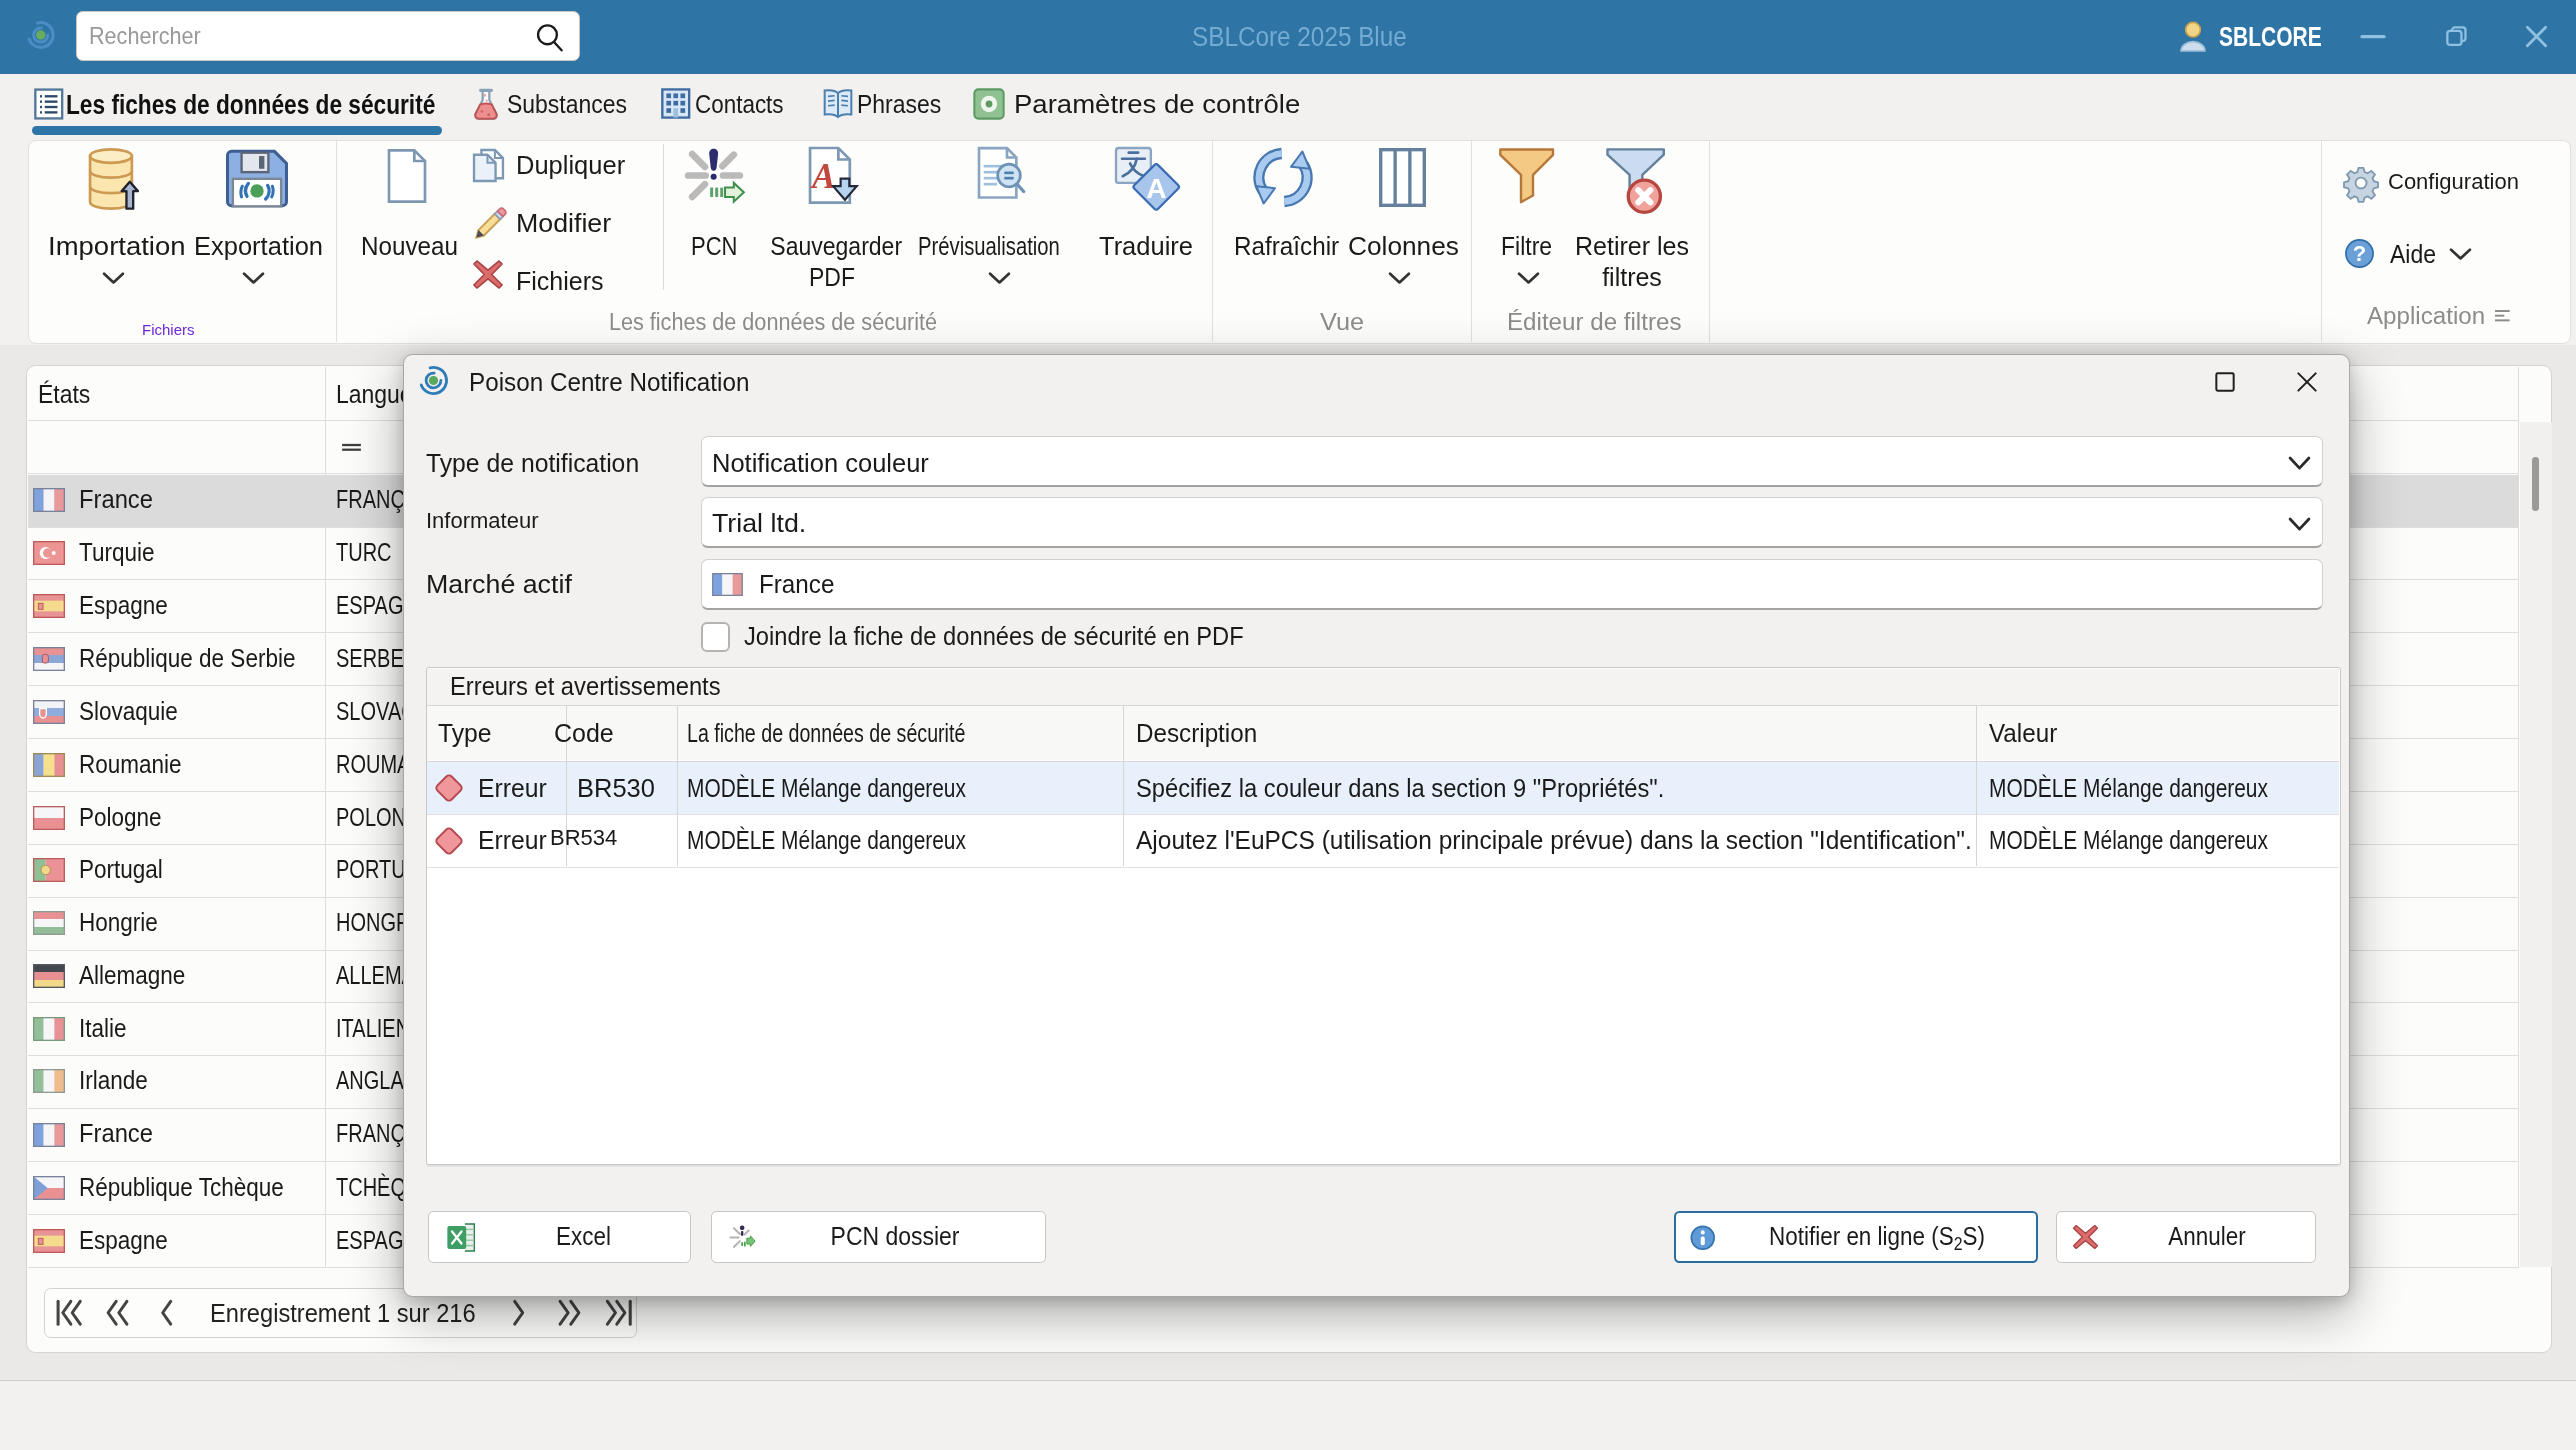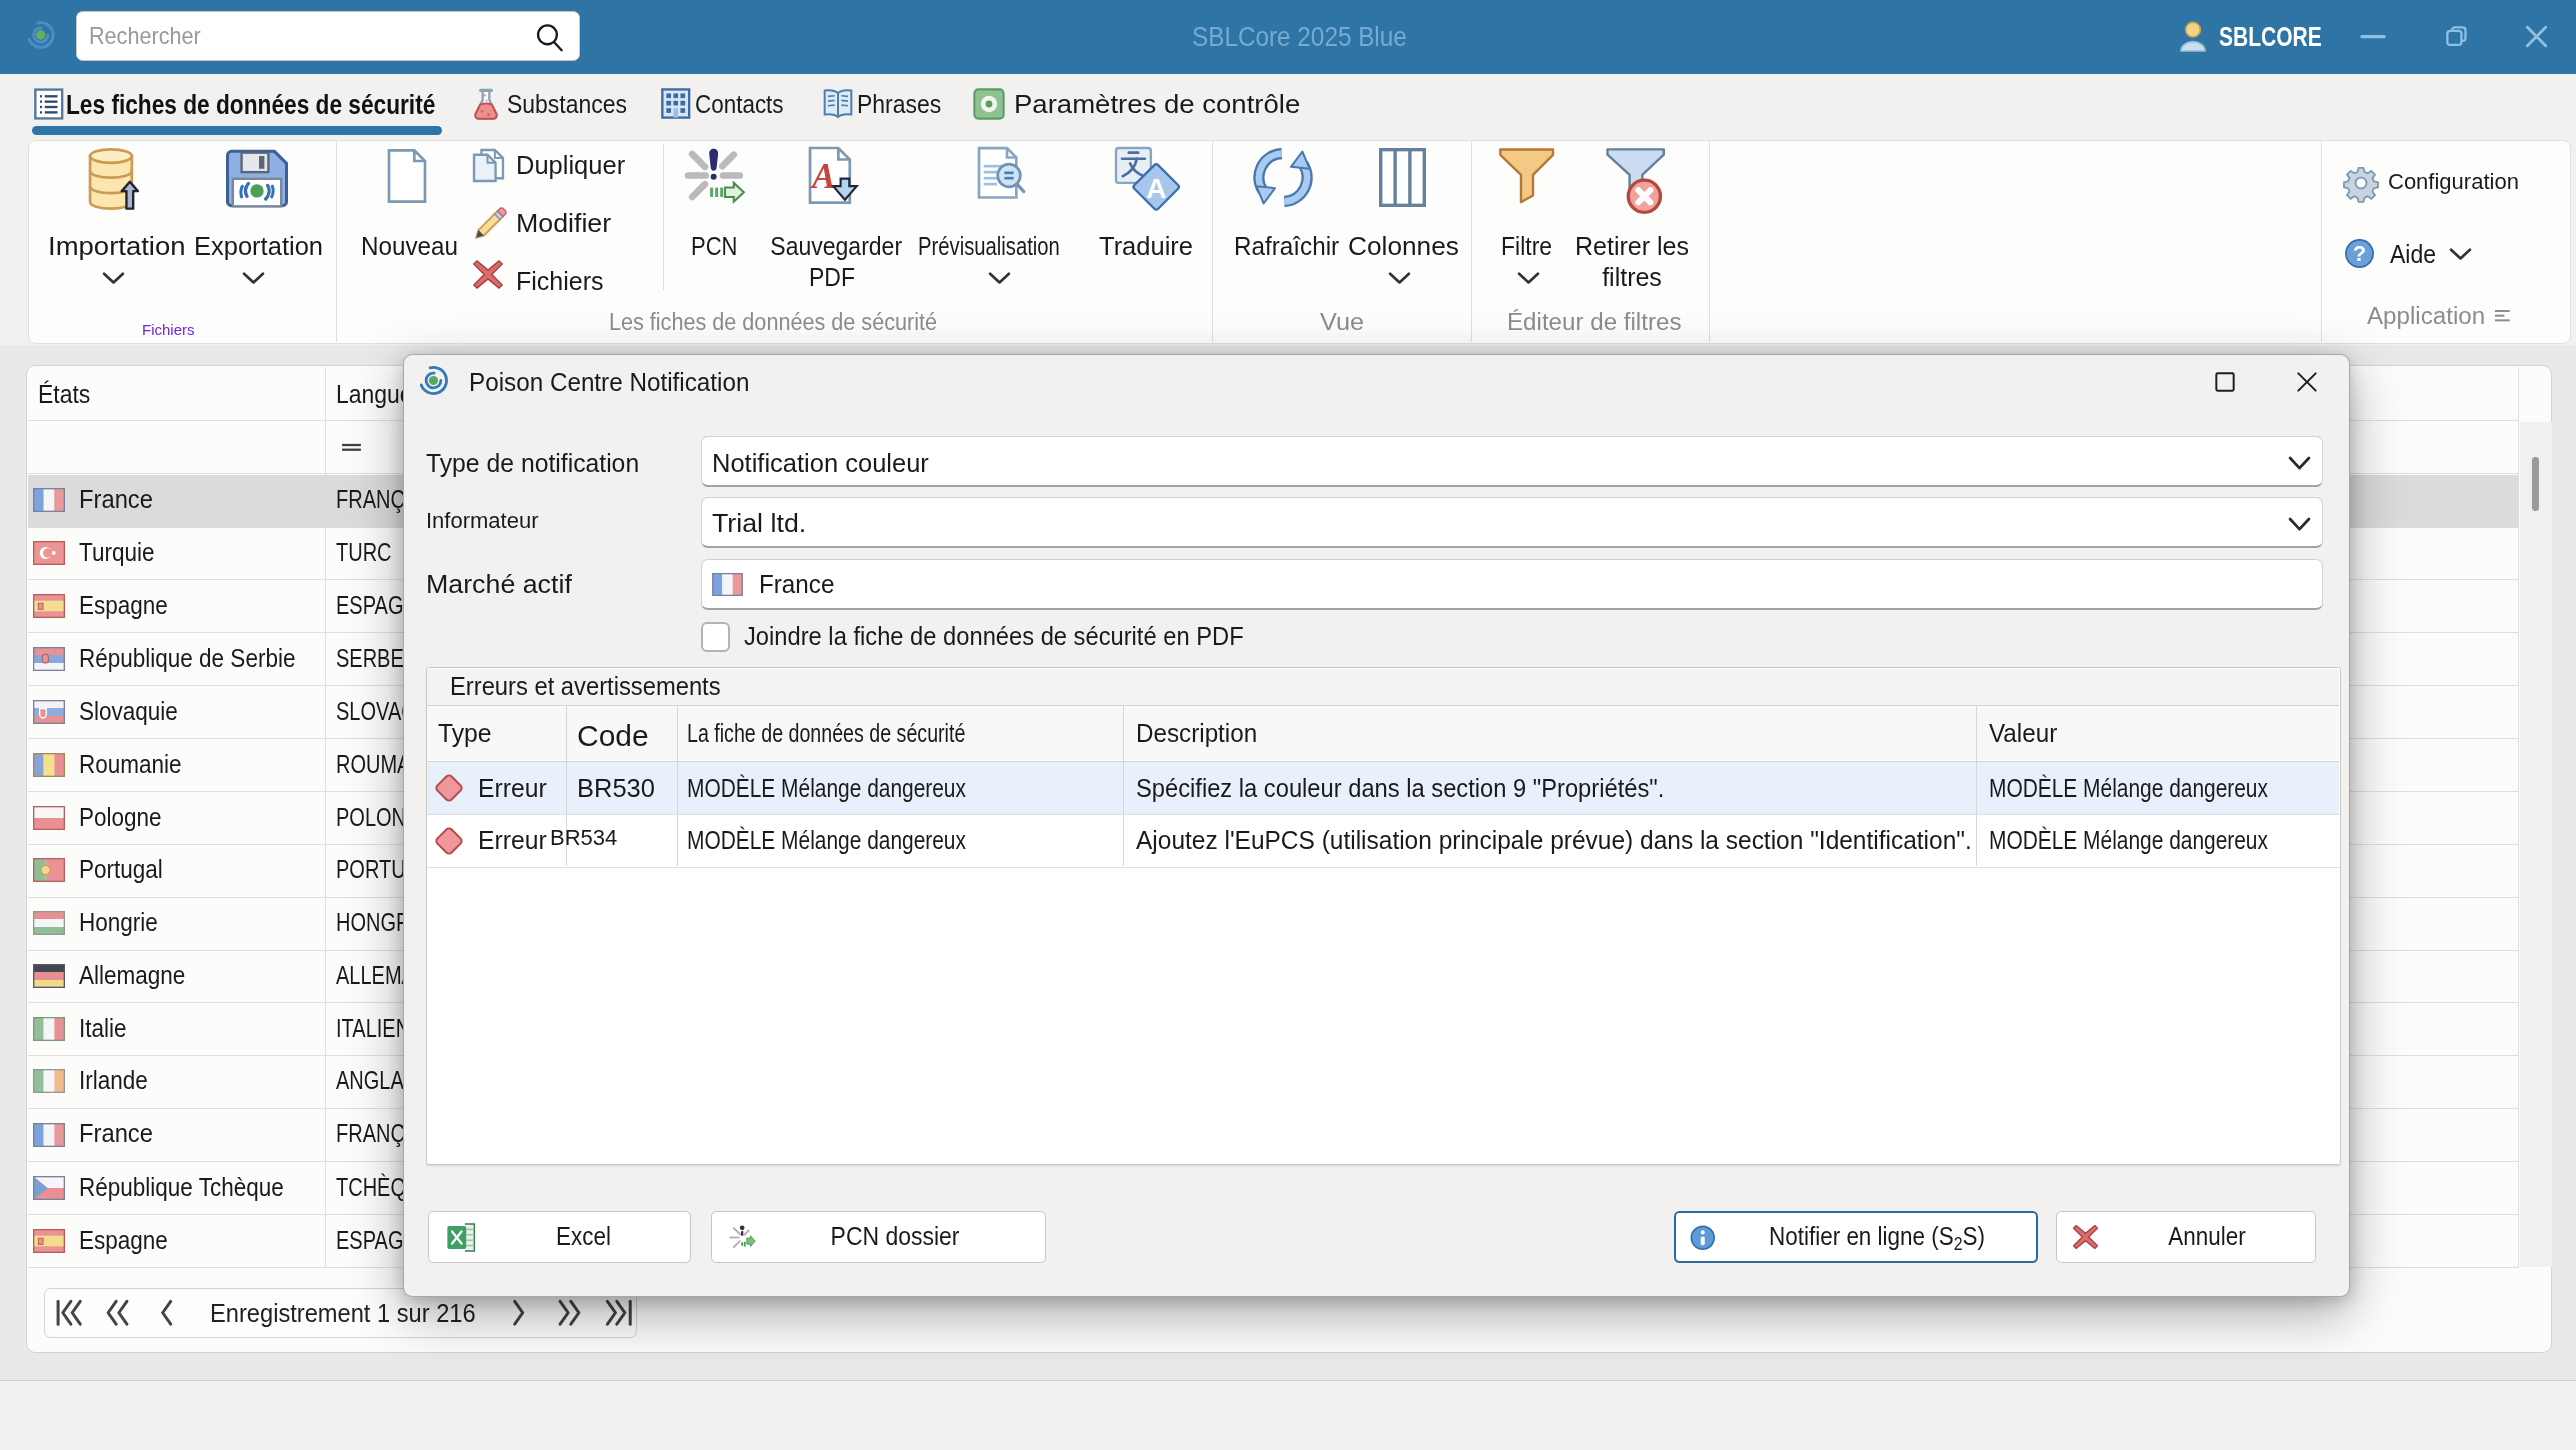--- a/index.html
+++ b/index.html
@@ -518,21 +518,21 @@
 <div class="a" style="left:427px;top:706px;width:1912px;height:54px;background:#f8f8f7"></div>
 <div class="a" style="left:427px;top:761px;width:1912px;height:1.3px;background:#d8d6d4"></div>
 <div class="a" style="left:427px;top:762px;width:1912px;height:52px;background:#e8f1fb"></div>
 <div class="a" style="left:427px;top:814px;width:1912px;height:1.3px;background:#e2e0de"></div>
 <div class="a" style="left:427px;top:867px;width:1912px;height:1.3px;background:#e2e0de"></div>
 <div class="a" style="left:566px;top:706px;width:1.3px;height:160px;background:#d8d6d4"></div>
 <div class="a" style="left:677px;top:706px;width:1.3px;height:160px;background:#d8d6d4"></div>
 <div class="a" style="left:1123px;top:706px;width:1.3px;height:160px;background:#d8d6d4"></div>
 <div class="a" style="left:1976px;top:706px;width:1.3px;height:160px;background:#d8d6d4"></div>
 <div class="t" style="left:438px;top:718px;font-size:25.5px;transform:scaleX(.97)">Type</div>
-<div class="t" style="left:577px;top:718px;font-size:30px;transform:scaleX(1.0)">Code</div>
+<div class="t" style="left:554px;top:718px;font-size:25px;transform:scaleX(1.0)">Code</div>
 <div class="t" style="left:687px;top:718px;font-size:25.5px;transform:scaleX(.77)">La fiche de données de sécurité</div>
 <div class="t" style="left:1136px;top:718px;font-size:25.5px;transform:scaleX(.95)">Description</div>
 <div class="t" style="left:1989px;top:718px;font-size:25.5px;transform:scaleX(.95)">Valeur</div>
 
 <div class="a" style="left:438px;top:777px;width:22px;height:22px;background:#f0979c;border:2px solid #b5494f;border-radius:4.7px;transform:rotate(45deg)"></div>
 <div class="t" style="left:478px;top:773px;font-size:25.5px;transform:scaleX(.97)">Erreur</div>
 <div class="t" style="left:577px;top:773px;font-size:25.5px;transform:scaleX(1.0)">BR530</div>
 <div class="t" style="left:687px;top:773px;font-size:25.5px;transform:scaleX(.82)">MODÈLE Mélange dangereux</div>
 <div class="t" style="left:1136px;top:773px;font-size:25.5px;transform:scaleX(.93)">Spécifiez la couleur dans la section 9 "Propriétés".</div>
 <div class="t" style="left:1989px;top:773px;font-size:25.5px;transform:scaleX(.82)">MODÈLE Mélange dangereux</div>

